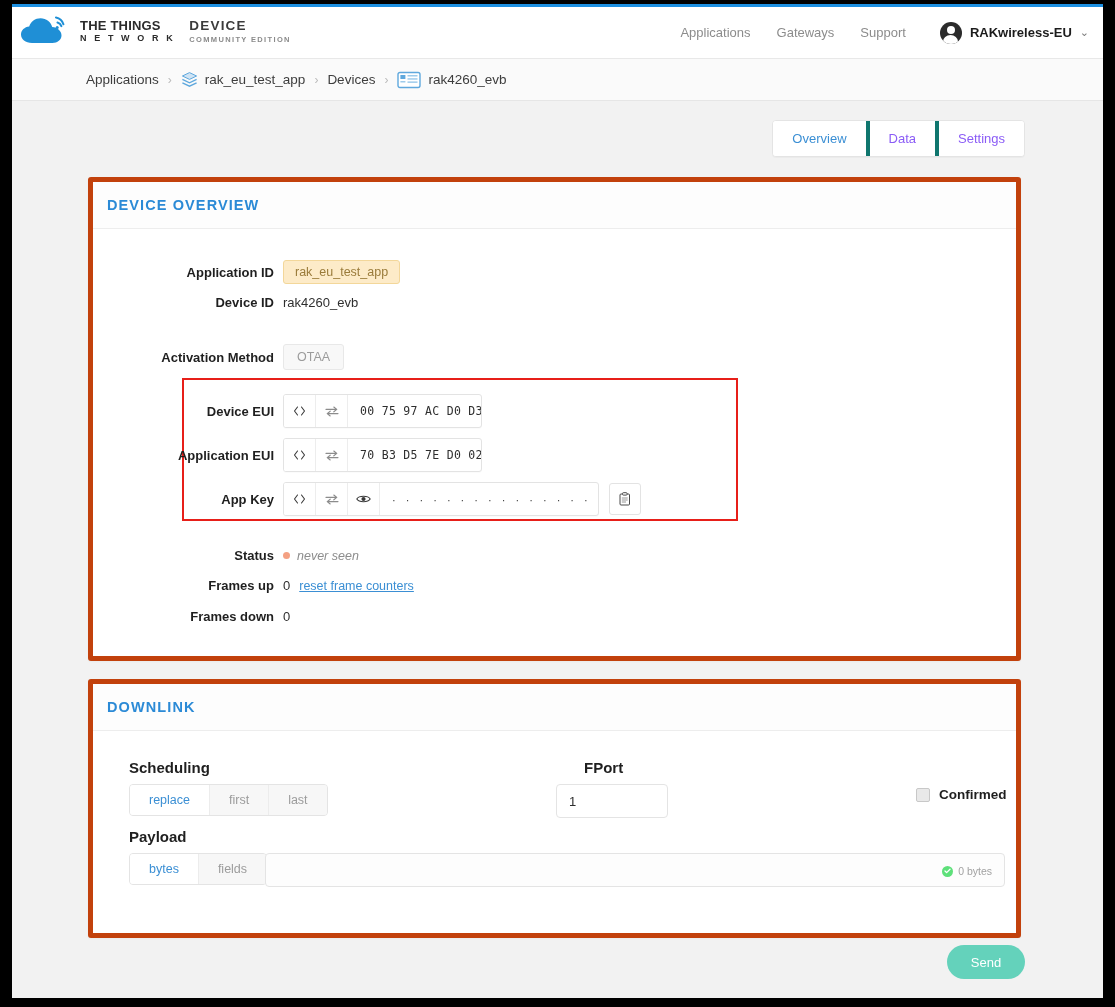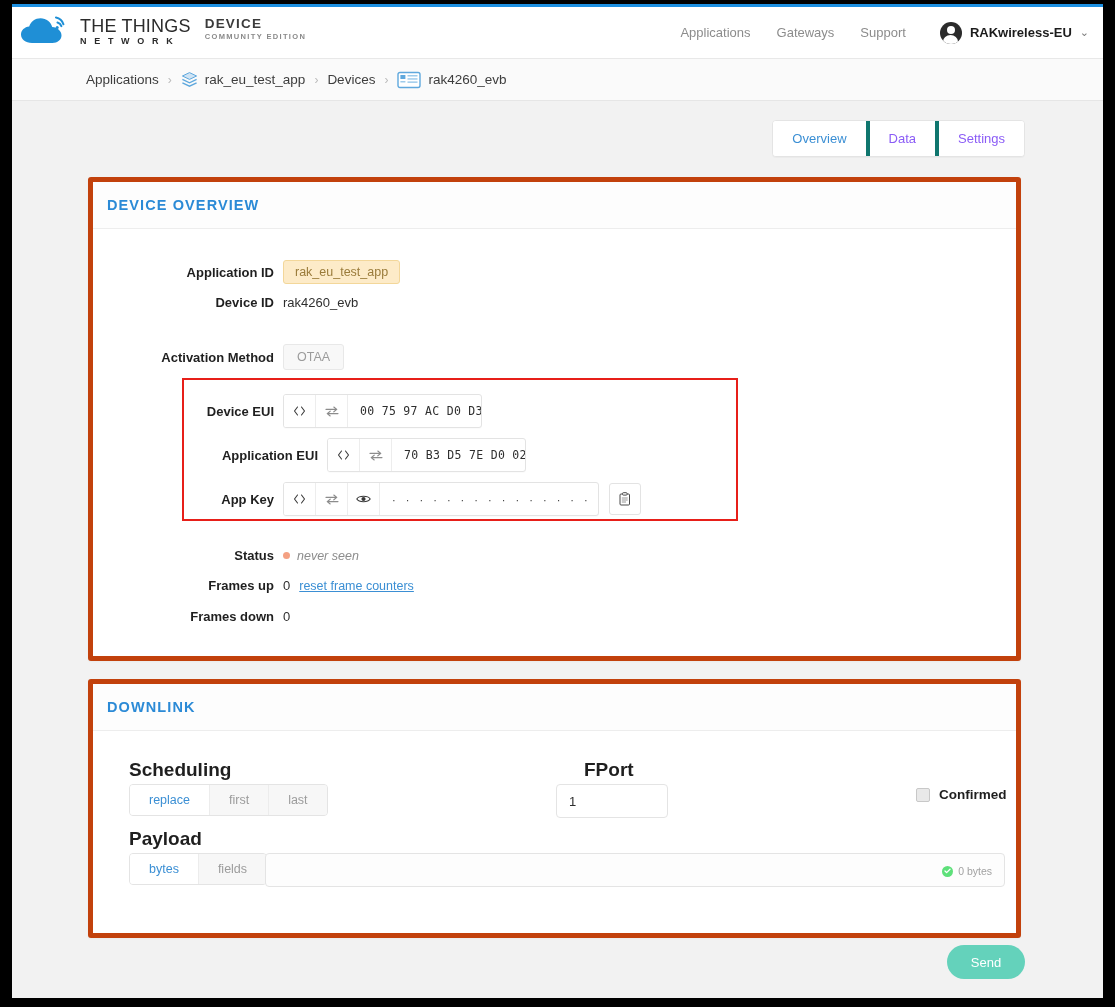--- a/index.html
+++ b/index.html
@@ -46,25 +46,24 @@
     align-items: center;
   }
   .cloud-logo { width: 52px; height: 32px; display:block; }
   .logo-text {
     margin-left: 8px;
     display: flex;
     align-items: flex-start;
   }
   .ttn-block { line-height: 1; }
   .ttn-line1 {
-    font-size: 18px;
-    font-weight: normal;
+    font-size: 13px;
+    font-weight: bold;
     letter-spacing: 0.2px;
     color: #2b2b2b;
-    text-align: right;
   }
   .ttn-line2 {
     font-size: 9px;
     font-weight: bold;
     letter-spacing: 2.6px;
     color: #2b2b2b;
     margin-top: 2px;
   }
   .console-block { margin-left: 14px; line-height: 1; }
   .console-line1 {
@@ -282,21 +281,21 @@
     border: 2px solid #e71f19;
     box-sizing: border-box;
   }
 
   .eui-row {
     position: absolute;
     display: flex;
     align-items: center;
   }
   .eui-deveui { left: 0; top: 212px; }
-  .eui-appeui { left: 0; top: 256px; padding-left: 44px; }
+  .eui-appeui { left: 0; top: 256px; }
   .eui-appkey { left: 0; top: 300px; }
 
   .field-group {
     display: flex;
     align-items: stretch;
     border: 1px solid #e3e3e3;
     border-radius: 3px;
     background: #ffffff;
     overflow: hidden;
     height: 32px;
@@ -341,21 +340,21 @@
     background: #ffffff;
     flex: none;
   }
   .w-deveui { width: 197px; }
   .w-appeui { width: 197px; }
   .w-appkey { width: 314px; }
 
   
   .dl-body { position: absolute; left: 0; top: 46px; width: 923px; }
   .field-label {
-    font-size: 19px;
+    font-size: 15px;
     font-weight: bold;
     color: #1f1f1f;
     text-align: right;
   }
   .seg {
     display: inline-flex;
     border: 1px solid #e4e4e4;
     border-radius: 4px;
     overflow: hidden;
     background: #f7f7f7;

